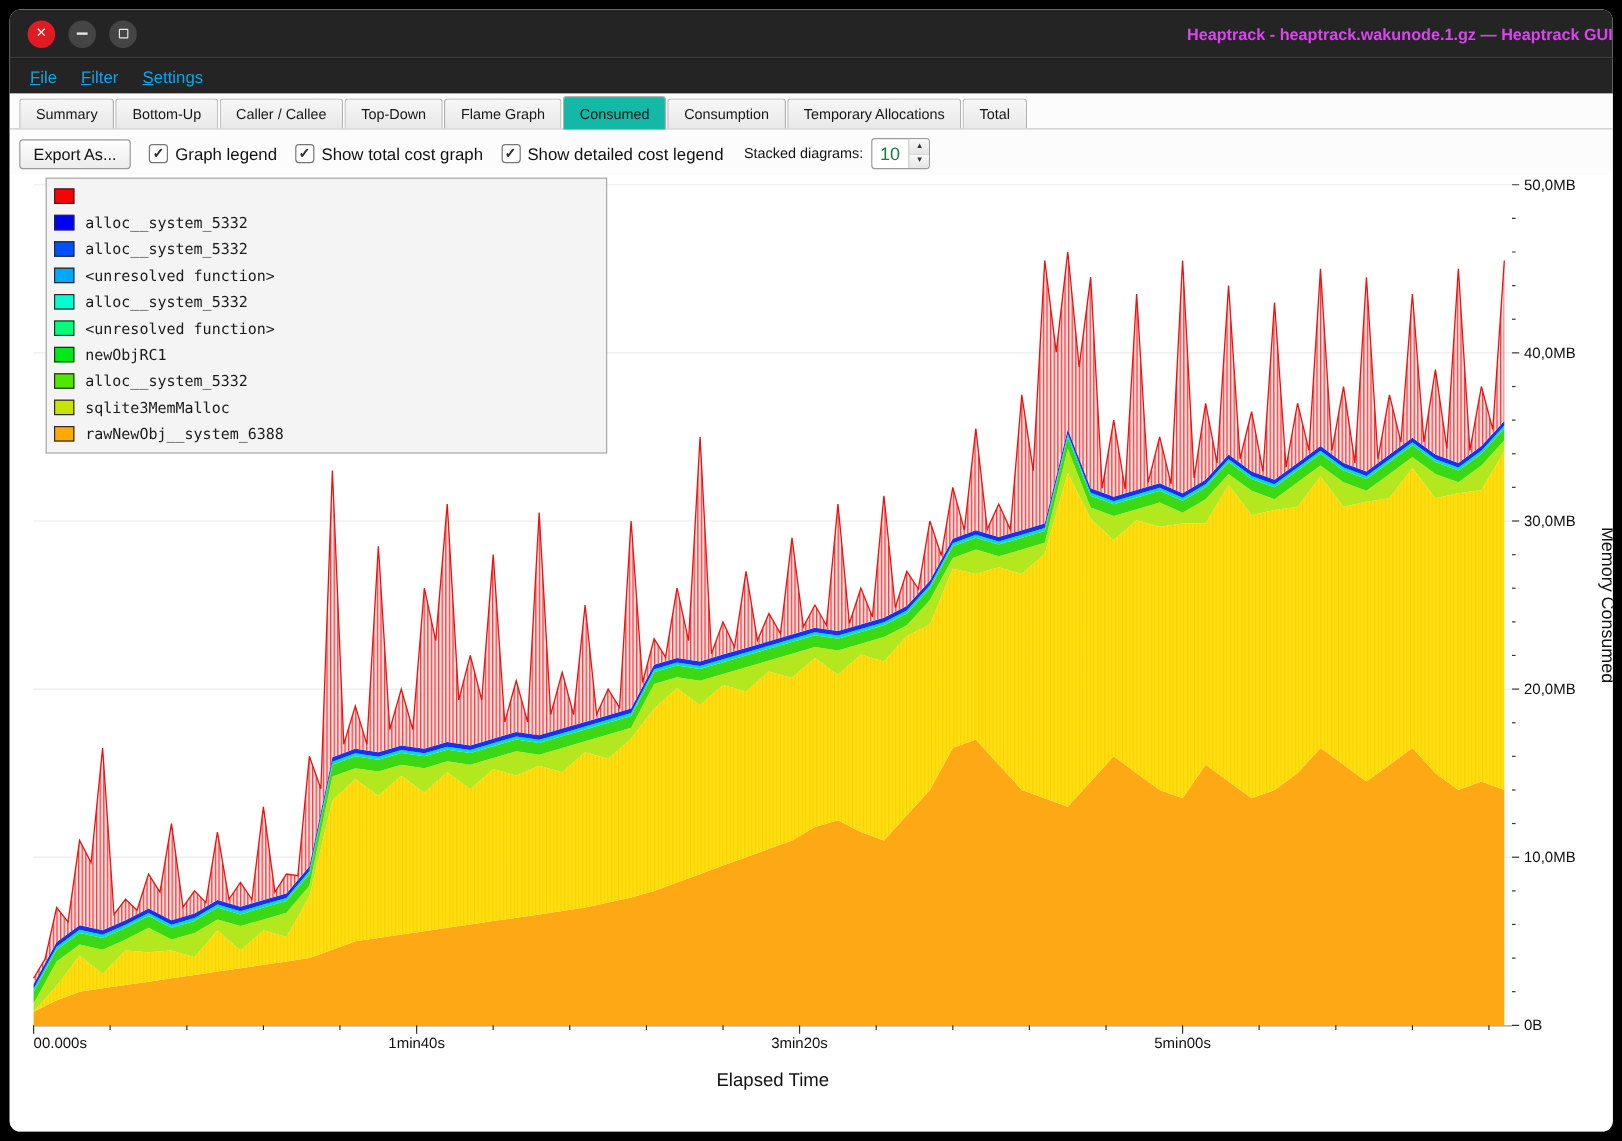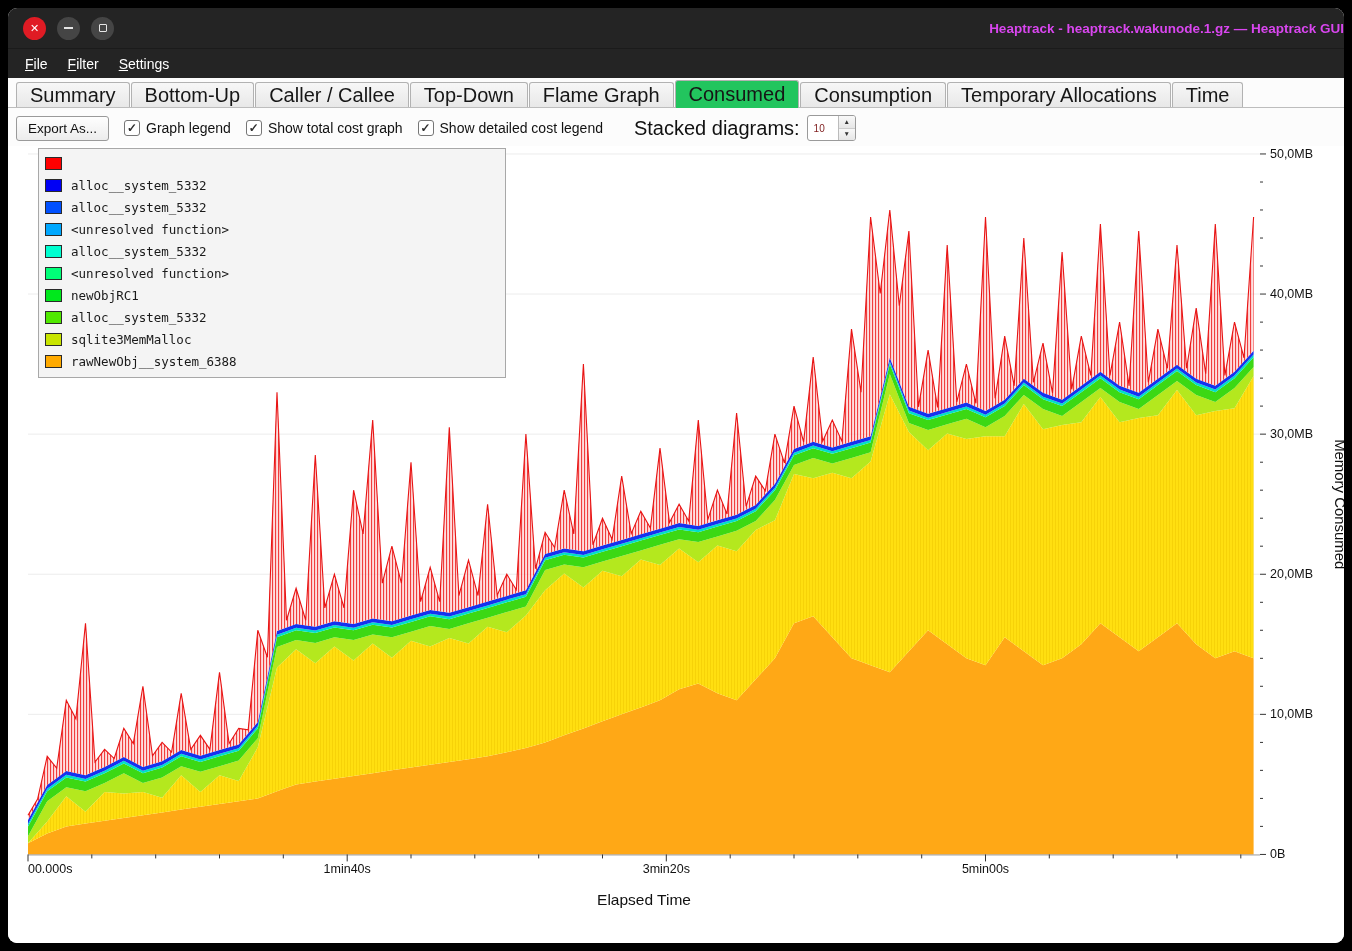--- a/index.html
+++ b/index.html
@@ -13,41 +13,41 @@
   .wbtn{width:23px;height:23px;border-radius:50%;border:none;background:#454545;padding:0;
         display:flex;align-items:center;justify-content:center;cursor:default;}
   .wbtn.close{background:#e01b24;}
   .x-icon{font-size:11px;line-height:1;color:#fff;}
   .min-icon{width:9px;height:2px;background:#e6e6e6;display:block;}
   .max-icon{width:8px;height:8px;border:1.4px solid #e6e6e6;border-radius:1px;display:block;box-sizing:border-box;}
   .title-text{flex:1;text-align:right;color:#d946ef;font-weight:bold;font-size:13.5px;}
   
   .menubar{height:29px;background:#242424;border-top:1px solid #1b1b1b;display:flex;align-items:center;
            padding-left:8px;gap:2px;flex:0 0 auto;}
-  .menu-item{color:#ffffff;font-size:14px;padding:4px 9px;border-radius:3px;}
+  .menu-item{color:#0ea5e9;font-size:14px;padding:4px 9px;border-radius:3px;}
   
   .tabbar{background:#fcfcfc;display:flex;align-items:flex-end;padding:4px 0 0 8px;
           border-bottom:1px solid #bdbdbd;height:30px;box-sizing:border-box;flex:0 0 auto;}
-  .tab{display:flex;align-items:center;padding:0 13px;height:25px;font-size:20px;color:#161616;
+  .tab{display:flex;align-items:center;padding:0 13px;height:25px;font-size:12px;color:#161616;
        background:linear-gradient(#f7f7f7,#e8e8e8);border:1px solid #b2b2b2;border-bottom:none;
        border-radius:3px 3px 0 0;margin-right:1px;box-sizing:border-box;white-space:nowrap;}
-  .tab.active{height:28px;background:#22c55e;margin-bottom:-1px;z-index:2;position:relative;}
+  .tab.active{height:28px;background:#14b8a6;margin-bottom:-1px;z-index:2;position:relative;}
   
   .toolbar{height:34px;display:flex;align-items:center;gap:15px;padding:3px 10px 1px 8px;
            background:#fcfcfc;flex:0 0 auto;}
   .btn{font-size:13.5px;padding:4px 11px;border:1px solid #9a9a9a;border-radius:3px;
        background:linear-gradient(#fefefe,#ececec);color:#111;}
   .cb{display:flex;align-items:center;gap:6px;font-size:14px;color:#111;}
   .cb .box{width:16px;height:16px;border:1px solid #767676;border-radius:3px;background:#fff;
            display:flex;align-items:center;justify-content:center;font-size:12px;font-weight:bold;
            color:#2d2d2d;box-sizing:border-box;}
-  .spin-label{font-size:20px;color:#111;margin-left:16px;}
+  .spin-label{font-size:12px;color:#111;margin-left:2px;}
   .spin{display:flex;border:1px solid #9a9a9a;border-radius:3px;background:#fff;height:24px;
         align-items:stretch;overflow:hidden;margin-left:-8px;}
-  .spin-val{width:24px;font-size:10px;display:flex;align-items:center;padding-left:6px;color:#7f1d1d;}
+  .spin-val{width:24px;font-size:15px;display:flex;align-items:center;padding-left:6px;color:#15803d;}
   .spin-btns{display:flex;flex-direction:column;border-left:1px solid #bbb;width:16px;}
   .spin-btns button{flex:1;border:none;background:linear-gradient(#f8f8f8,#e6e6e6);font-size:6.5px;
                     padding:0;color:#333;line-height:1;}
   .spin-btns button:first-child{border-bottom:1px solid #ccc;}
   
   .chart-wrap{flex:1;position:relative;background:#fff;}
   .chart-wrap svg{display:block;width:100%;height:100%;}
   .legend{position:absolute;left:30px;top:2px;width:468px;background:rgba(243,243,243,0.93);
           border:1px solid #a8a8a8;padding:3px 6px 5px;box-sizing:border-box;
           font-family:"DejaVu Sans Mono",monospace;font-size:12.5px;color:#1a1a1a;}
@@ -83,21 +83,21 @@
 
   <div class="tabbar" id="tabbar">
       <button class="tab">Summary</button>
       <button class="tab">Bottom-Up</button>
       <button class="tab">Caller / Callee</button>
       <button class="tab">Top-Down</button>
       <button class="tab">Flame Graph</button>
       <button class="tab active">Consumed</button>
       <button class="tab">Consumption</button>
       <button class="tab">Temporary Allocations</button>
-      <button class="tab">Time</button>
+      <button class="tab">Total</button>
     </div>
 
   <div class="toolbar">
     <button class="btn">Export As...</button>
     <span id="cbs" style="display:flex;gap:15px;align-items:center;">
         <label class="cb">
           <span class="box">✓</span>
           <span>Graph legend</span>
         </label>
         <label class="cb">

